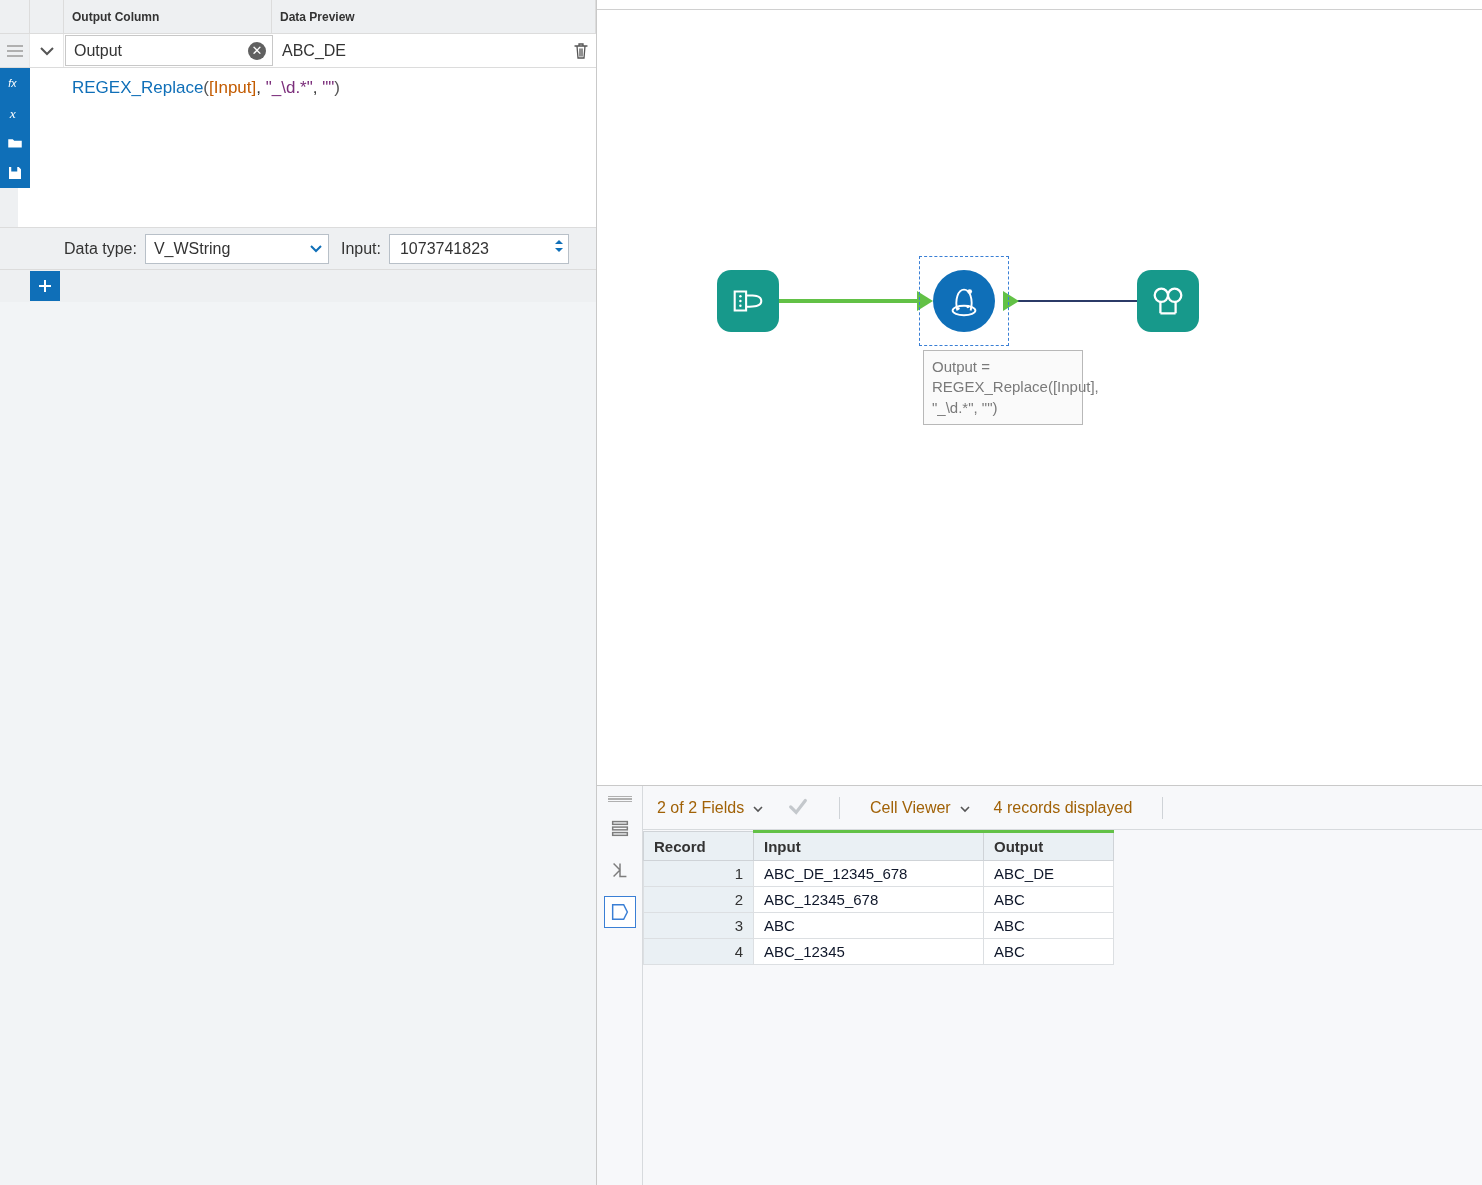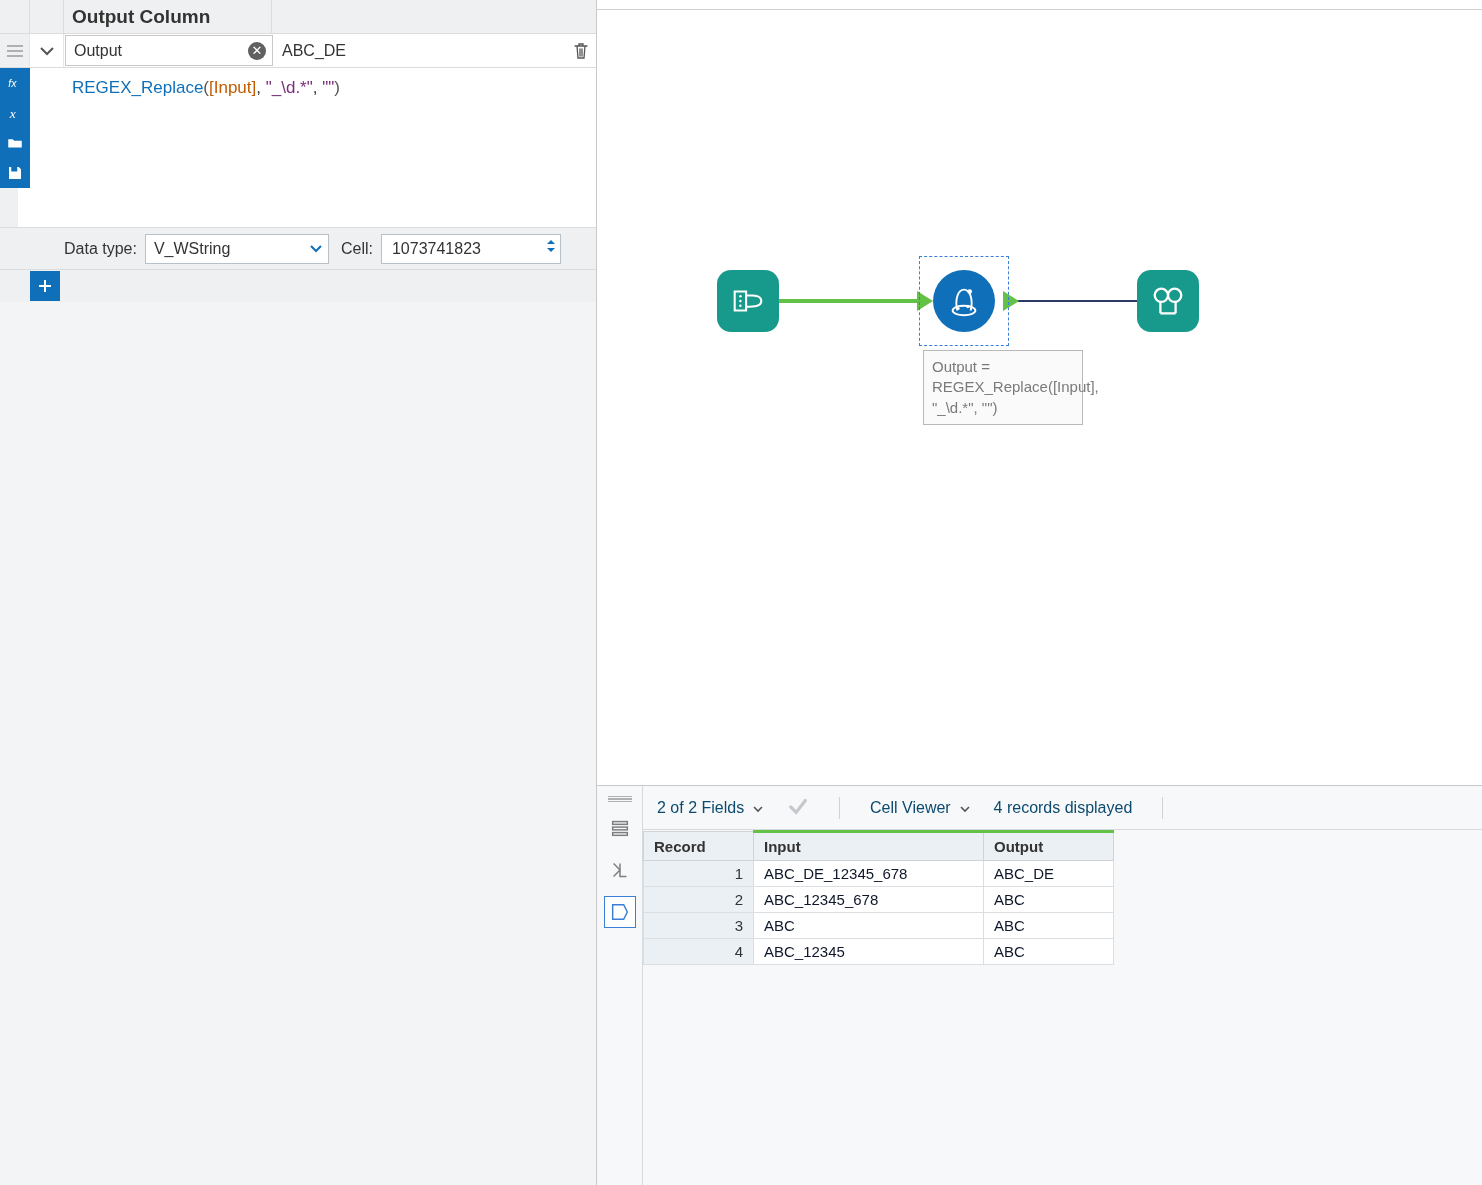--- a/index.html
+++ b/index.html
@@ -3,21 +3,21 @@
 <meta charset="utf-8">
 <style>
   *{box-sizing:border-box;margin:0;padding:0;font-family:"Segoe UI",Arial,sans-serif;}
   html,body{width:1482px;height:1185px;background:#fff;overflow:hidden;}
   .root{display:flex;width:100%;height:100%;}
   
   .left{width:596px;height:100%;background:#f2f4f6;display:flex;flex-direction:column;}
   .cfg-header{display:flex;align-items:stretch;height:34px;border-bottom:1px solid #dcdcdc;background:#eef0f2;}
   .cfg-header .spacer{width:30px;border-right:1px solid #dcdcdc;}
   .cfg-header .spacer2{width:34px;border-right:1px solid #dcdcdc;}
-  .cfg-header .hcell{padding:6px 8px;font-size:19px;font-weight:600;color:#333;border-right:1px solid #dcdcdc;display:flex;align-items:center;}
+  .cfg-header .hcell{padding:6px 8px;font-size:12px;font-weight:600;color:#333;border-right:1px solid #dcdcdc;display:flex;align-items:center;}
   .cfg-header .hcell.oc{width:208px;}
   .cfg-header .hcell.dp{flex:1;}
   
   .cfg-row{display:flex;align-items:stretch;height:34px;background:#fff;border-bottom:1px solid #dcdcdc;}
   .cfg-row .rc{display:flex;align-items:center;justify-content:center;border-right:1px solid #e6e6e6;}
   .cfg-row .rc.a{width:30px;color:#a9a9a9;background:#eef0f2;}
   .cfg-row .rc.b{width:34px;color:#606060;}
   .cfg-row .rc.b svg{width:16px;height:12px;}
   .cfg-row .outcol{width:208px;position:relative;border:1px solid #c8c8c8;background:#fff;margin:1px;display:flex;align-items:center;}
   .cfg-row .outcol span{padding:0 8px;font-size:16px;color:#333;}
@@ -77,21 +77,21 @@
   .results{height:400px;border-top:1px solid #c9c9c9;display:flex;flex-direction:column;background:#f7f8fa;}
   .res-title{padding:10px 14px;font-size:16px;color:#666;border-bottom:1px solid #d7dadd;background:#eef0f2;}
   .res-body{flex:1;display:flex;}
   .res-rail{width:46px;display:flex;flex-direction:column;align-items:center;padding-top:10px;gap:10px;border-right:1px solid #d7dadd;}
   .rail-grip{width:24px;height:6px;display:flex;flex-direction:column;justify-content:space-between;}
   .rail-grip span{height:1px;background:#b0b0b0;}
   .rail-btn{width:32px;height:32px;display:flex;align-items:center;justify-content:center;border:1px solid transparent;color:#7d7d7d;cursor:pointer;}
   .rail-btn.active{border:1px solid #3a7fd5;background:#fff;color:#3a7fd5;}
   .rail-btn svg{width:22px;height:22px;stroke:currentColor;fill:none;stroke-width:1.6;}
   .res-main{flex:1;display:flex;flex-direction:column;}
-  .res-toolbar{display:flex;align-items:center;height:44px;padding:0 14px;gap:24px;border-bottom:1px solid #d7dadd;font-size:16px;color:#0c4a6e;text-align:right;}
+  .res-toolbar{display:flex;align-items:center;height:44px;padding:0 14px;gap:24px;border-bottom:1px solid #d7dadd;font-size:16px;color:#a16207;text-align:right;}
   .res-toolbar .sep{width:1px;height:22px;background:#cfd3d7;margin:0 6px;}
   .res-toolbar .chk{color:#bfc4c8;}
   .res-toolbar .chk svg{width:22px;height:22px;}
   .res-toolbar .mini-caret svg{width:10px;height:7px;}
   .grid{border-collapse:collapse;font-size:15px;}
   .grid th{background:#eaf0f4;border:1px solid #cfd3d7;padding:5px 10px;text-align:left;font-weight:600;color:#333;}
   .grid td{border:1px solid #dcdfe2;padding:4px 10px;color:#0f172a;background:#fff;}
   .grid td.rec{text-align:right;background:#eaf0f4;color:#333;width:110px;}
   .grid tr:first-child th:nth-child(2){border-top:3px solid #62c146;}
   .grid tr:first-child th:nth-child(3){border-top:3px solid #62c146;}
@@ -100,20 +100,21 @@
 </head>
 <body>
 
 <div class="root">
 
   <div class="left">
     <div class="cfg-header">
       <div class="spacer"></div>
       <div class="spacer2"></div>
       <div class="hcell oc">Output Column</div>
+      <div class="hcell dp">Data Preview</div>
     </div>
 
     <div class="cfg-row">
       <div class="rc a">
         <div class="hamburger-lines">
             <span></span>
             <span></span>
             <span></span>
           </div>
       </div>
@@ -164,21 +165,21 @@
       <div class="gutter"></div>
       <label>Data type:</label>
       <div class="combo">
         <span>V_WString</span>
         <span class="caret">
             <svg viewBox="0 0 12 8">
               <path d="M1 1 L6 6 L11 1" stroke="#0f6fb8" stroke-width="2" fill="none"></path>
             </svg>
           </span>
       </div>
-      <label class="sizelbl">Cell:</label>
+      <label class="sizelbl">Input:</label>
       <div class="spin">
         <span>1073741823</span>
         <span class="arrows">
           <svg viewBox="0 0 10 8">
               <path d="M1 6 L5 2 L9 6z" fill="#0f6fb8"></path>
             </svg>
           <svg viewBox="0 0 10 8">
               <path d="M1 2 L5 6 L9 2z" fill="#0f6fb8"></path>
             </svg>
         </span>

